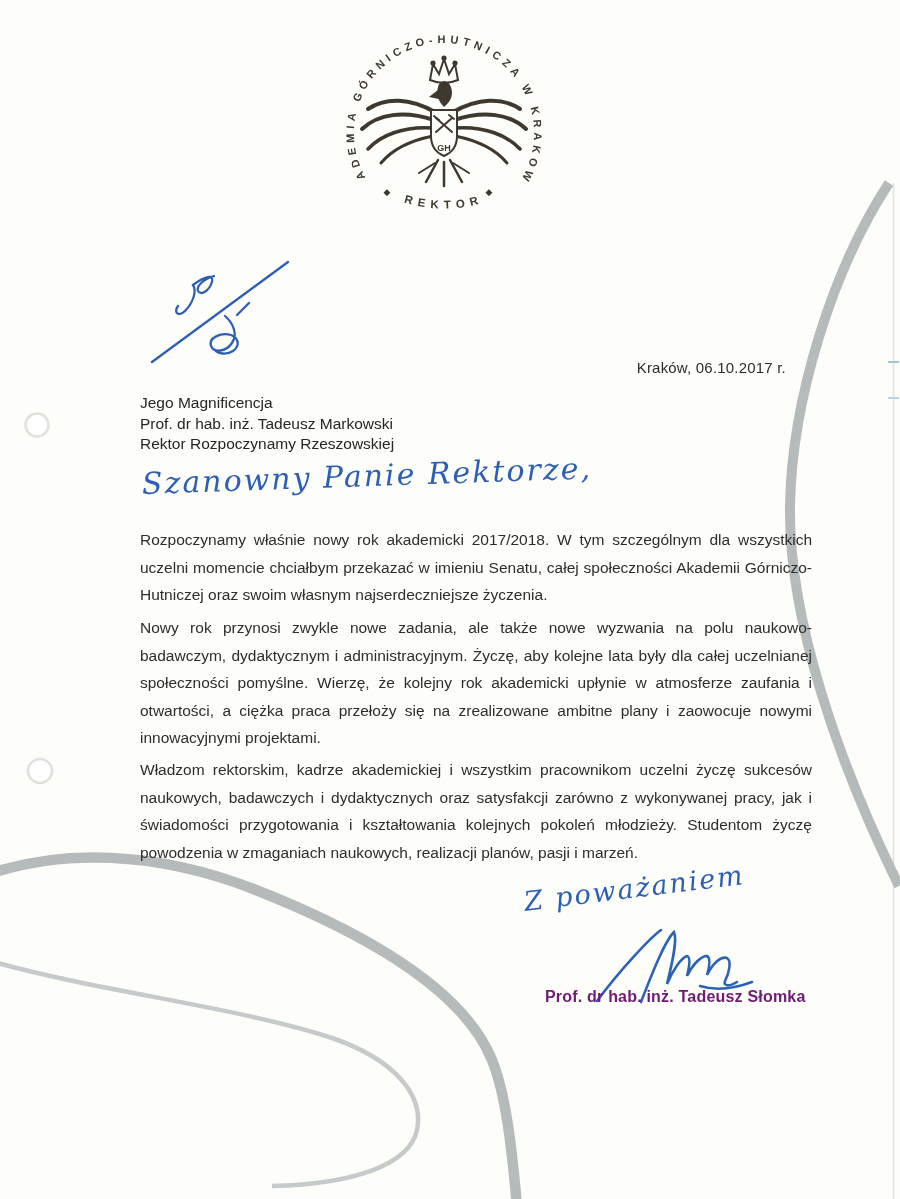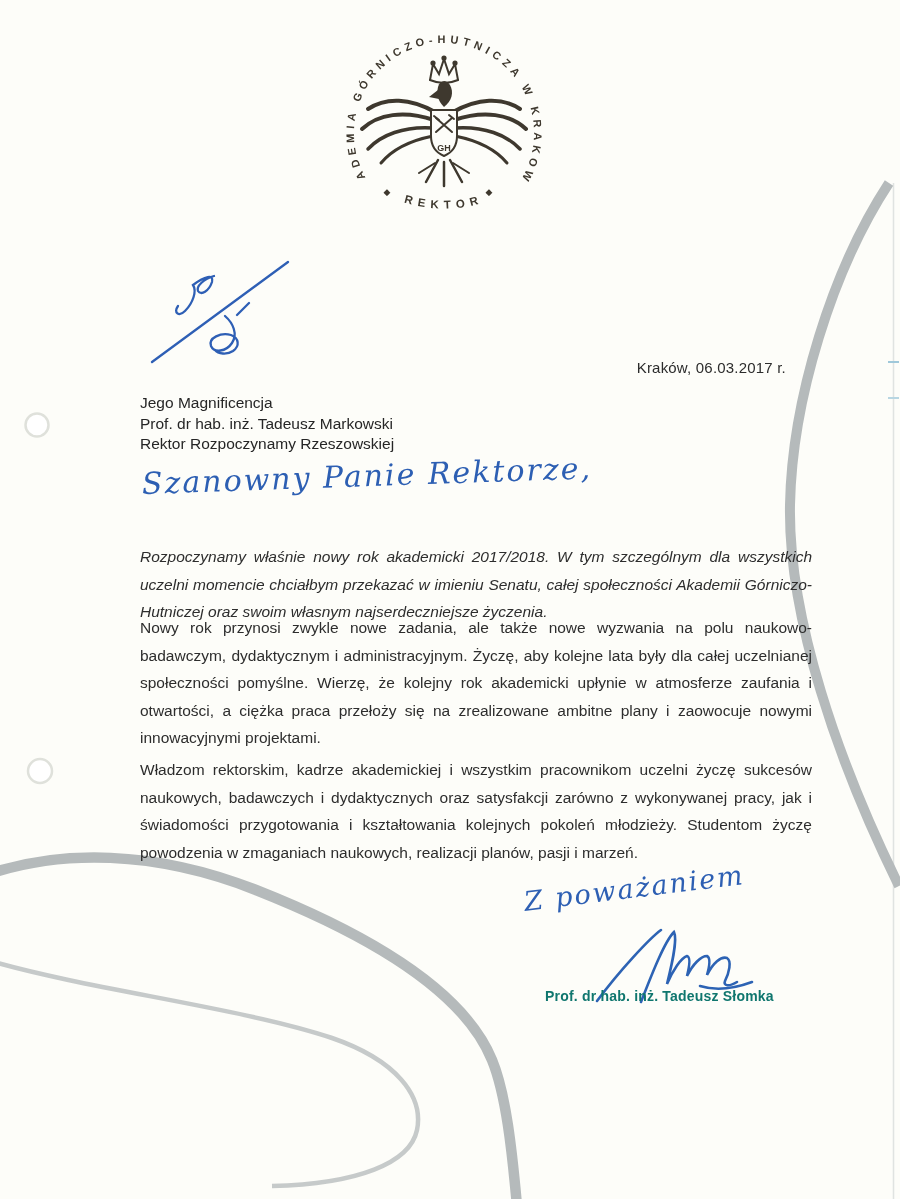--- a/index.html
+++ b/index.html
@@ -9,30 +9,30 @@
     font-family:"Liberation Sans",sans-serif;color:#2d2d2d;
   }
   .deco{position:absolute;inset:0;width:900px;height:1199px;z-index:0;}
   .txt{position:absolute;z-index:2;}
   .date{top:359px;right:114px;font-size:15px;letter-spacing:.2px;color:#2c2c2c;}
   .addr{top:393px;left:140px;font-size:15.5px;font-weight:normal;line-height:20.5px;color:#262626;}
   .par{
     left:140px;width:672px;font-size:15.5px;line-height:27.5px;
     text-align:justify;text-align-last:left;color:#2d2d2d;
   }
-  .p1{top:543px;font-style:italic;}
+  .p1{top:526px;}
   .p2{top:614px;}
   .p3{top:756px;}
   .hand{
     font-family:"DejaVu Serif",serif;font-style:italic;color:#2d5fb3;
     white-space:nowrap;transform-origin:left center;
   }
   .salut{top:466px;left:142px;font-size:30px;letter-spacing:2px;transform:rotate(-2deg);}
   .closing{top:886px;left:524px;font-size:27px;letter-spacing:2px;transform:rotate(-7deg);}
-  .signer{top:988px;left:545px;font-size:14px;font-weight:bold;letter-spacing:.2px;color:#0f766e;}
+  .signer{top:988px;left:545px;font-size:16px;font-weight:bold;letter-spacing:.2px;color:#701a75;}
 </style>
 </head>
 <body>
 
 <div class="page">
 
   <svg class="deco" viewBox="0 0 900 1199" aria-hidden="true">
 
     <line x1="893.5" y1="183" x2="893.5" y2="1199" stroke="#e0e3e1" stroke-width="1.5"></line>
     <line x1="888" y1="362" x2="899" y2="362" stroke="#9fc8da" stroke-width="2"></line>
@@ -101,21 +101,21 @@
       <path d="M237 315 L249 303"></path>
     </g>
 
     <g stroke="#2d63b4" fill="none" stroke-width="2.6" stroke-linecap="round">
       <path d="M597 1001 C620 970 650 938 661 930"></path>
       <path d="M641 1002 C653 971 665 941 674 932 C678 940 671 968 667 984 C673 970 681 958 687 956 C691 957 689 968 687 976 C693 964 701 956 707 956 C711 958 709 968 707 975 C713 963 721 956 727 958 C732 961 729 973 725 981 C723 986 729 987 737 982"></path>
       <path d="M700 986 C716 991 733 989 752 982"></path>
     </g>
   </svg>
 
-  <div class="txt date">Kraków, 06.03.2017 r.</div>
+  <div class="txt date">Kraków, 06.10.2017 r.</div>
 
   <div class="txt addr">
     <div>Jego Magnificencja</div>
     <div>Prof. dr hab. inż. Tadeusz Markowski</div>
     <div>Rektor Rozpoczynamy Rzeszowskiej</div>
   </div>
 
   <div class="txt hand salut">Szanowny Panie Rektorze,</div>
 
   <div class="txt par p1">Rozpoczynamy właśnie nowy rok akademicki 2017/2018. W tym szczególnym dla wszystkich uczelni momencie chciałbym przekazać w imieniu Senatu, całej społeczności Akademii Górniczo-Hutniczej oraz swoim własnym najserdeczniejsze życzenia.</div>

